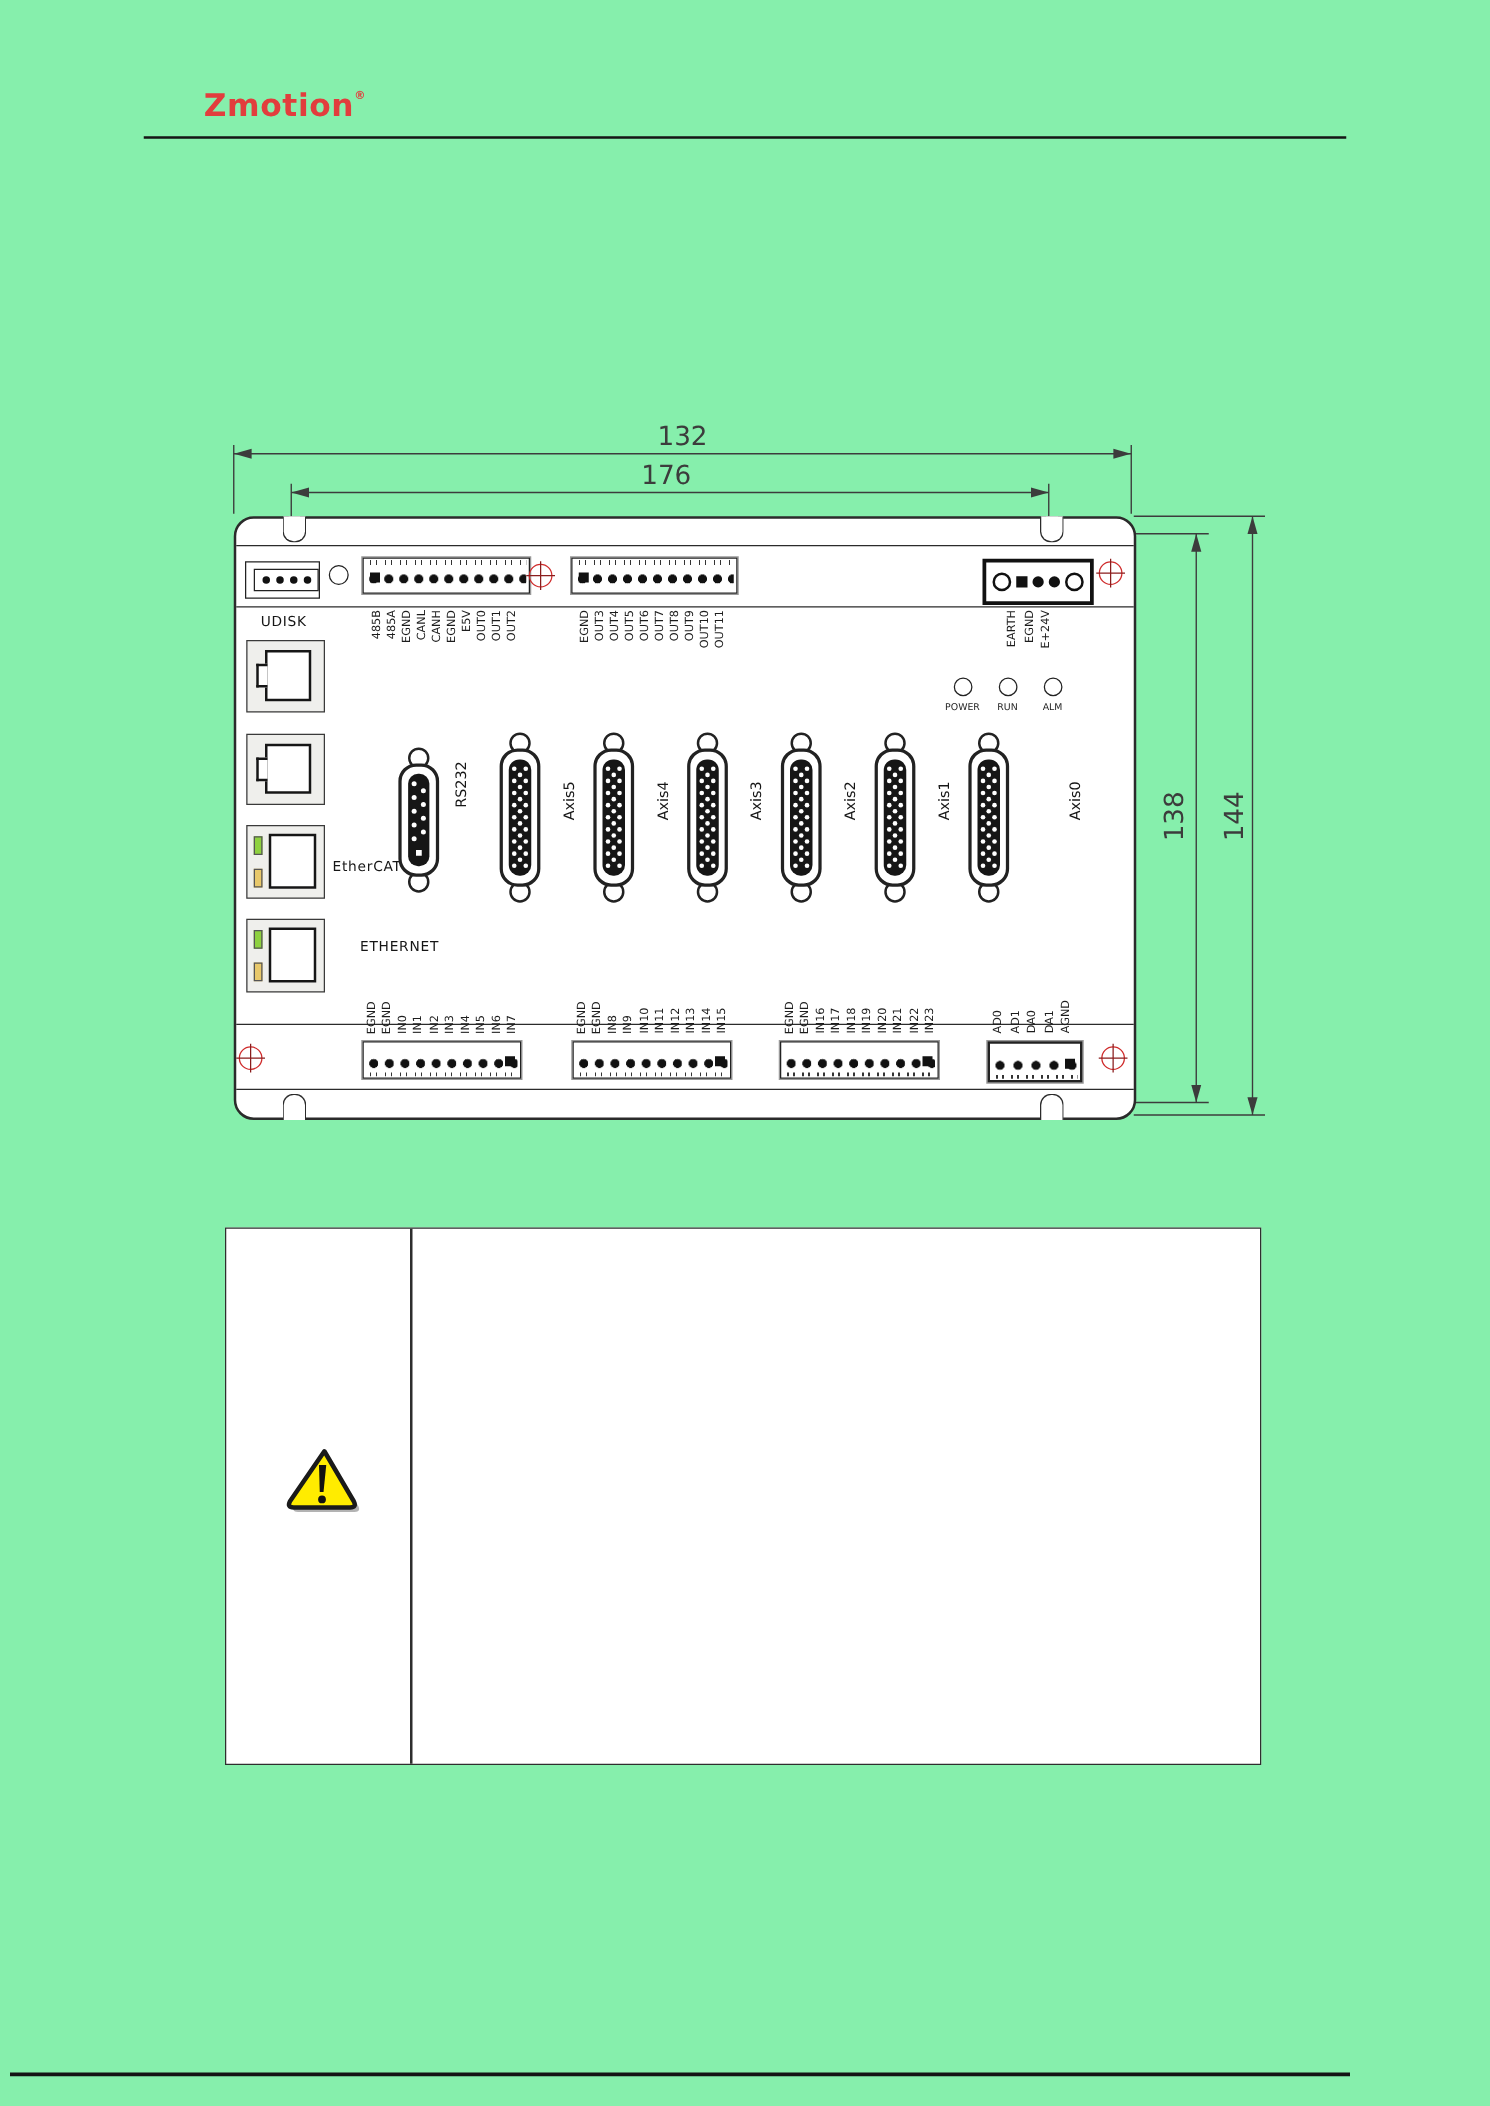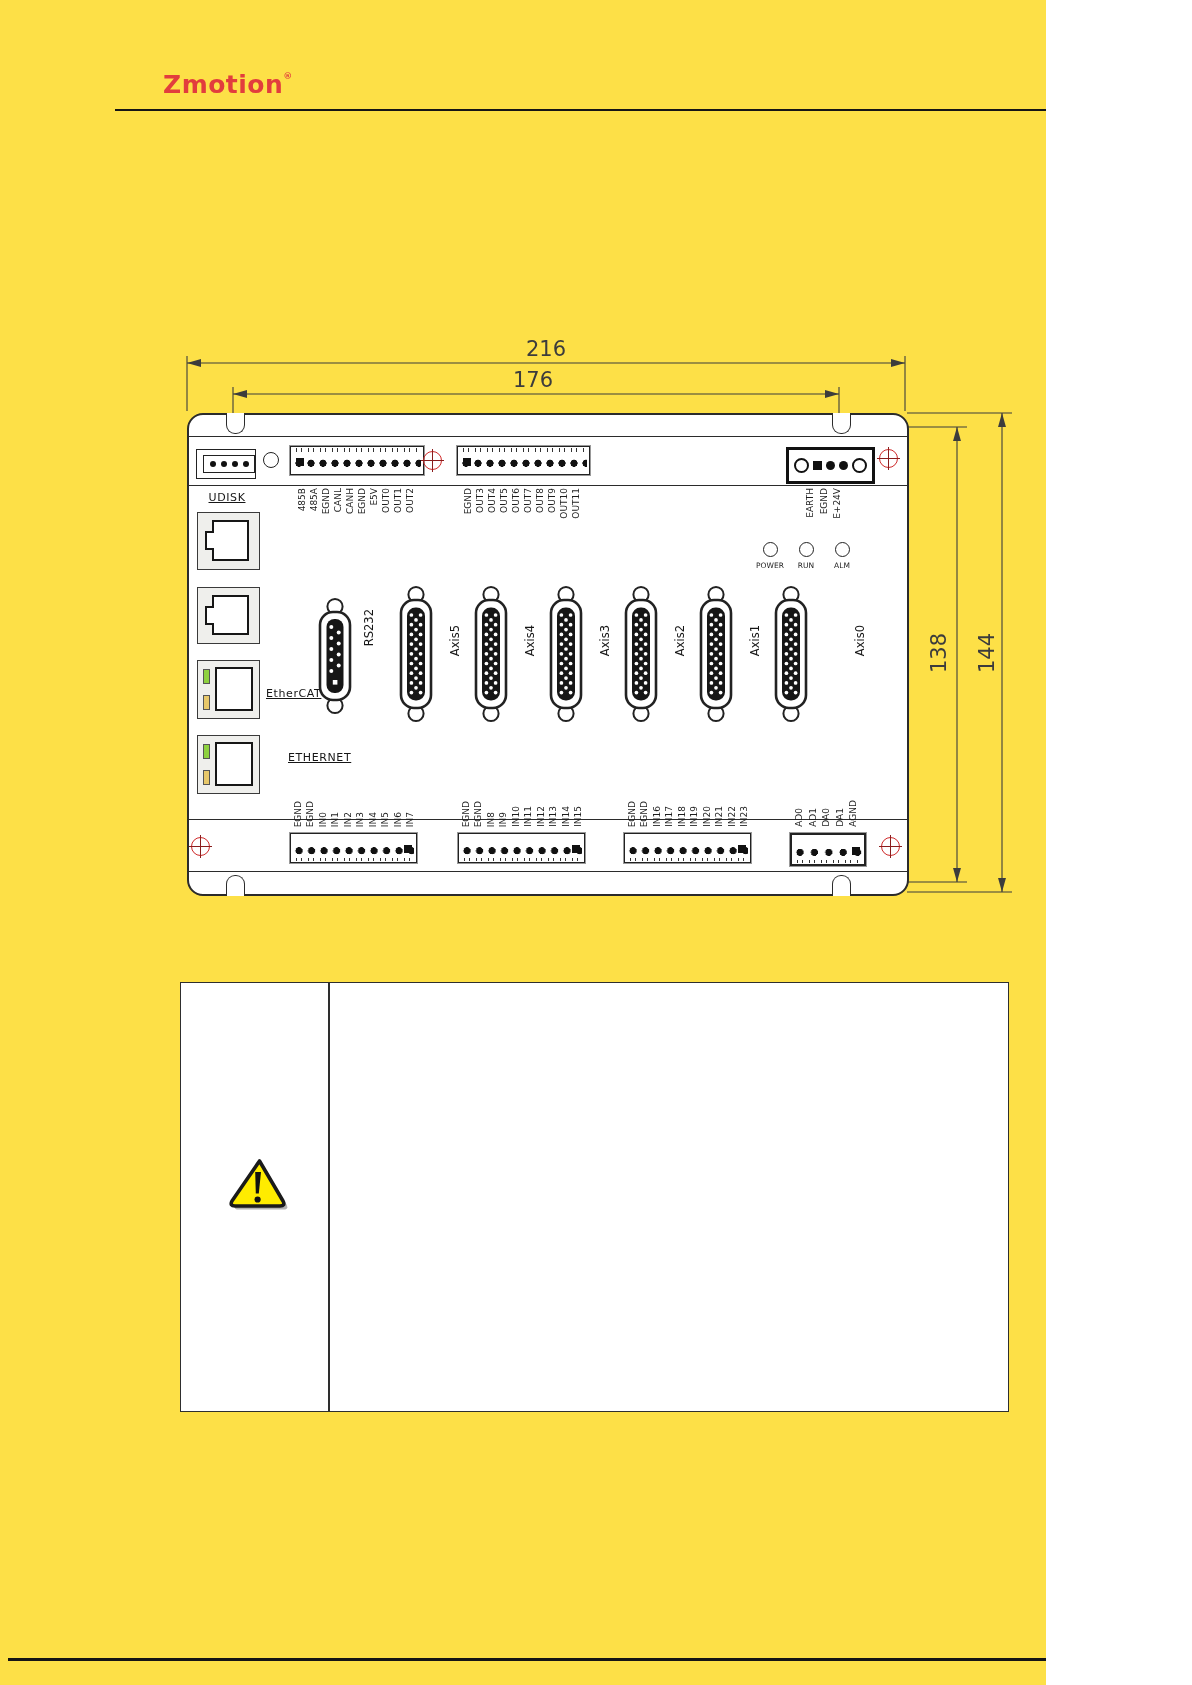--- a/index.html
+++ b/index.html
@@ -1,16 +1,16 @@
 <!DOCTYPE html>
 <html><head>
 <meta charset="utf-8">
 <style>
   html,body{margin:0;padding:0;background:#fff;}
-  .page{position:relative;width:1046px;height:1685px;background:#fde047;overflow:hidden;
+  .page{position:relative;width:1192px;height:1685px;background:#86efac;overflow:hidden;
         font-family:"DejaVu Sans","Liberation Sans",sans-serif;color:#222;}
   .abs{position:absolute;}
 
   
   .logo{position:absolute;left:163px;top:70px;font-size:25px;font-weight:bold;color:#e23d3d;letter-spacing:0.5px;}
   .logo sup{font-size:9px;vertical-align:14px;}
   .header-rule{position:absolute;left:115px;top:109px;width:962px;height:2.4px;background:#151515;}
   .footer-rule{position:absolute;left:8px;top:1658px;width:1072px;height:3px;background:#151515;}
 
   
@@ -65,21 +65,21 @@
   .ledcell{width:36px;display:flex;flex-direction:column;align-items:center;}
   .led{width:13px;height:13px;border:1.6px solid #222;border-radius:50%;background:#fff;}
   .ledlbl{font-size:7.5px;margin-top:4px;color:#1d1d1d;}
 
   
   .port{position:absolute;left:197px;width:61px;background:#efefec;border:1.7px solid #3a3a3a;}
   .jack{position:absolute;background:#fff;border:2px solid #161616;}
   .jack.usb::before{content:'';position:absolute;left:-9px;top:9px;width:7px;height:15px;background:#fff;
         border:2px solid #161616;border-right:none;}
   .ledbar{position:absolute;left:5px;width:5px;height:13px;border:1px solid #555;}
-  .small-label{position:absolute;font-size:11px;color:#161616;letter-spacing:0.6px;text-decoration:underline;}
+  .small-label{position:absolute;font-size:11px;color:#161616;letter-spacing:0.6px;}
 
   
   .con4{position:absolute;left:196px;top:449px;width:58px;height:28px;border:1.6px solid #222;background:#fff;}
   .con4 .inner{position:absolute;left:6px;top:5px;width:44px;height:16px;border:1.2px solid #222;
         display:flex;align-items:center;justify-content:space-around;padding:0 3px;}
   .con4 .inner i{width:6px;height:6px;background:#111;border-radius:50%;}
   .btn-circle{position:absolute;left:263px;top:452px;width:14px;height:14px;border:1.6px solid #222;border-radius:50%;background:#fff;}
 
   
   .rs232cell{position:absolute;left:318px;top:597px;}
@@ -117,21 +117,21 @@
       <line x1="907" y1="892" x2="1012" y2="892"></line>
       <line x1="850" y1="427" x2="967" y2="427"></line>
       <line x1="850" y1="882" x2="967" y2="882"></line>
       <line x1="187" y1="363" x2="905" y2="363" marker-start="url(#arr)" marker-end="url(#arr)"></line>
       <line x1="233" y1="394" x2="839" y2="394" marker-start="url(#arr)" marker-end="url(#arr)"></line>
       <line x1="1002" y1="413" x2="1002" y2="892" marker-start="url(#arr)" marker-end="url(#arr)"></line>
       <line x1="957" y1="427" x2="957" y2="882" marker-start="url(#arr)" marker-end="url(#arr)"></line>
     </g>
   </svg>
 
-  <div class="dim" style="left:501px;top:337px;width:90px">216</div>
+  <div class="dim" style="left:501px;top:337px;width:90px">132</div>
   <div class="dim" style="left:488px;top:368px;width:90px">176</div>
   <div class="vdim" style="left:927px;top:578px">
       <span class="vtext">138</span>
     </div>
   <div class="vdim" style="left:975px;top:578px">
       <span class="vtext">144</span>
     </div>
 
   <div class="device">
     <div class="seam" style="top:21px"></div>

